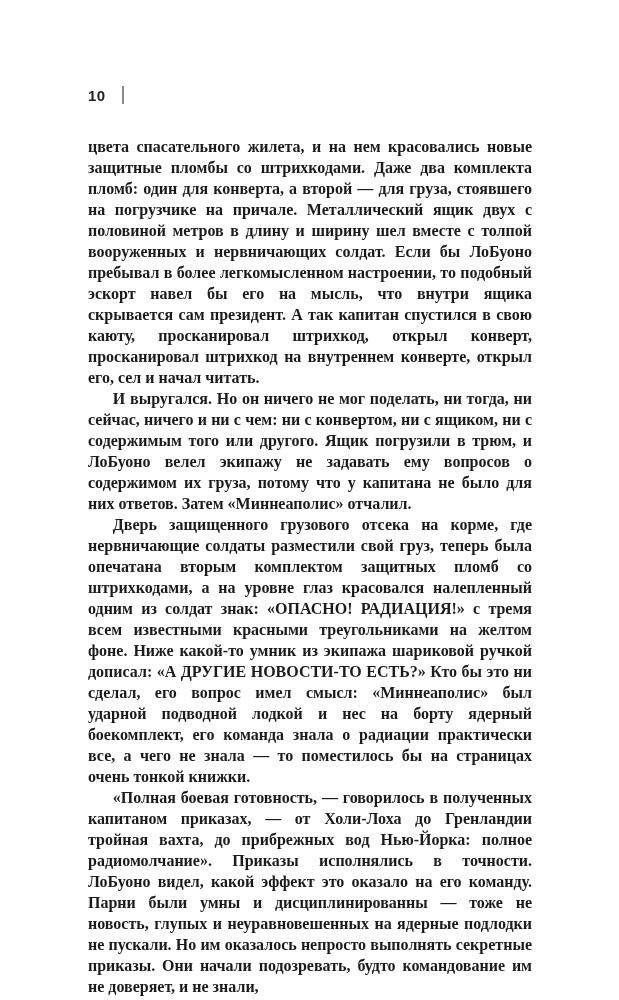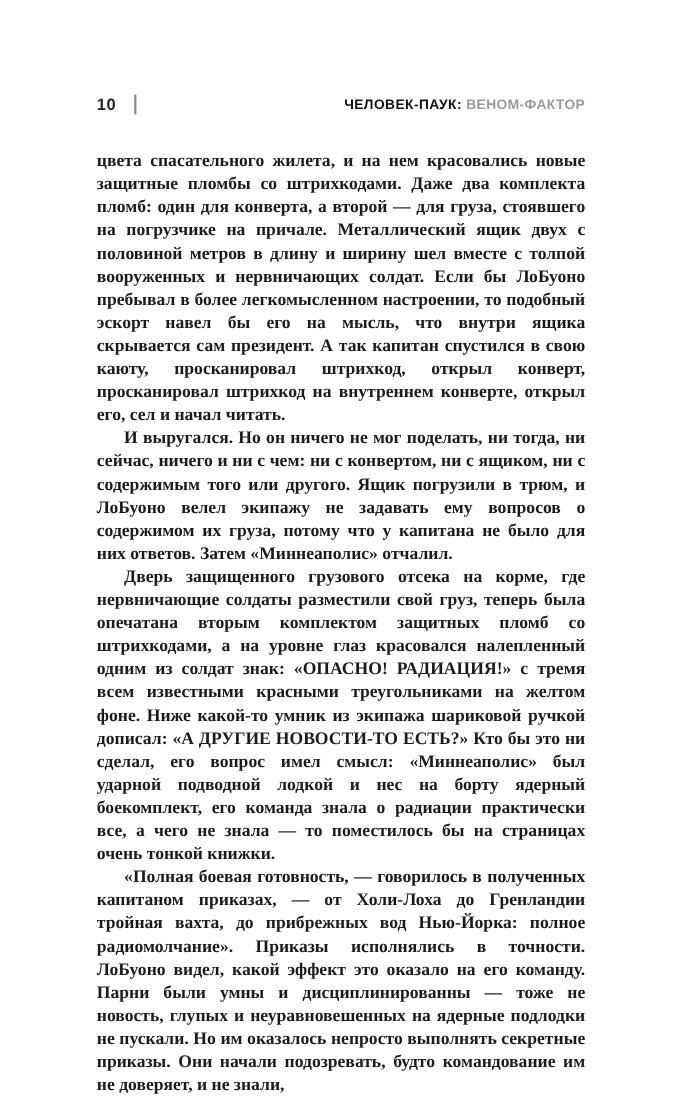--- a/index.html
+++ b/index.html
@@ -77,23 +77,20 @@
 </head>
 <body>
 
 <div class="page">
 
   <header class="page-header">
     <div class="page-num-wrap">
       <span class="page-number">10</span>
       <span class="header-divider"></span>
     </div>
-    <div class="running-title">
-      <span class="title-main">ЧЕЛОВЕК-ПАУК:</span><span class="title-sub"> ВЕНОМ-ФАКТОР</span>
-    </div>
   </header>
 
   <main class="page-body">
     <p class="no-indent">цвета спасательного жилета, и на нем красовались новые защитные пломбы со штрихкодами. Даже два комплекта пломб: один для конверта, а второй — для груза, стоявшего на погрузчике на причале. Металлический ящик двух с половиной метров в длину и ширину шел вместе с толпой вооруженных и нервничающих солдат. Если бы ЛоБуоно пребывал в более легкомысленном настроении, то подобный эскорт навел бы его на мысль, что внутри ящика скрывается сам президент. А так капитан спустился в свою каюту, просканировал штрихкод, открыл конверт, просканировал штрихкод на внутреннем конверте, открыл его, сел и начал читать.</p>
     <p>И выругался. Но он ничего не мог поделать, ни тогда, ни сейчас, ничего и ни с чем: ни с конвертом, ни с ящиком, ни с содержимым того или другого. Ящик погрузили в трюм, и ЛоБуоно велел экипажу не задавать ему вопросов о содержимом их груза, потому что у капитана не было для них ответов. Затем «Миннеаполис» отчалил.</p>
     <p>Дверь защищенного грузового отсека на корме, где нервничающие солдаты разместили свой груз, теперь была опечатана вторым комплектом защитных пломб со штрихкодами, а на уровне глаз красовался налепленный одним из солдат знак: «ОПАСНО! РАДИАЦИЯ!» с тремя всем известными красными треугольниками на желтом фоне. Ниже какой-то умник из экипажа шариковой ручкой дописал: «А ДРУГИЕ НОВОСТИ-ТО ЕСТЬ?» Кто бы это ни сделал, его вопрос имел смысл: «Миннеаполис» был ударной подводной лодкой и нес на борту ядерный боекомплект, его команда знала о радиации практически все, а чего не знала — то поместилось бы на страницах очень тонкой книжки.</p>
     <p>«Полная боевая готовность, — говорилось в полученных капитаном приказах, — от Холи-Лоха до Гренландии тройная вахта, до прибрежных вод Нью-Йорка: полное радиомолчание». Приказы исполнялись в точности. ЛоБуоно видел, какой эффект это оказало на его команду. Парни были умны и дисциплинированны — тоже не новость, глупых и неуравновешенных на ядерные подлодки не пускали. Но им оказалось непросто выполнять секретные приказы. Они начали подозревать, будто командование им не доверяет, и не знали,</p>
   </main>
 
 </div>

